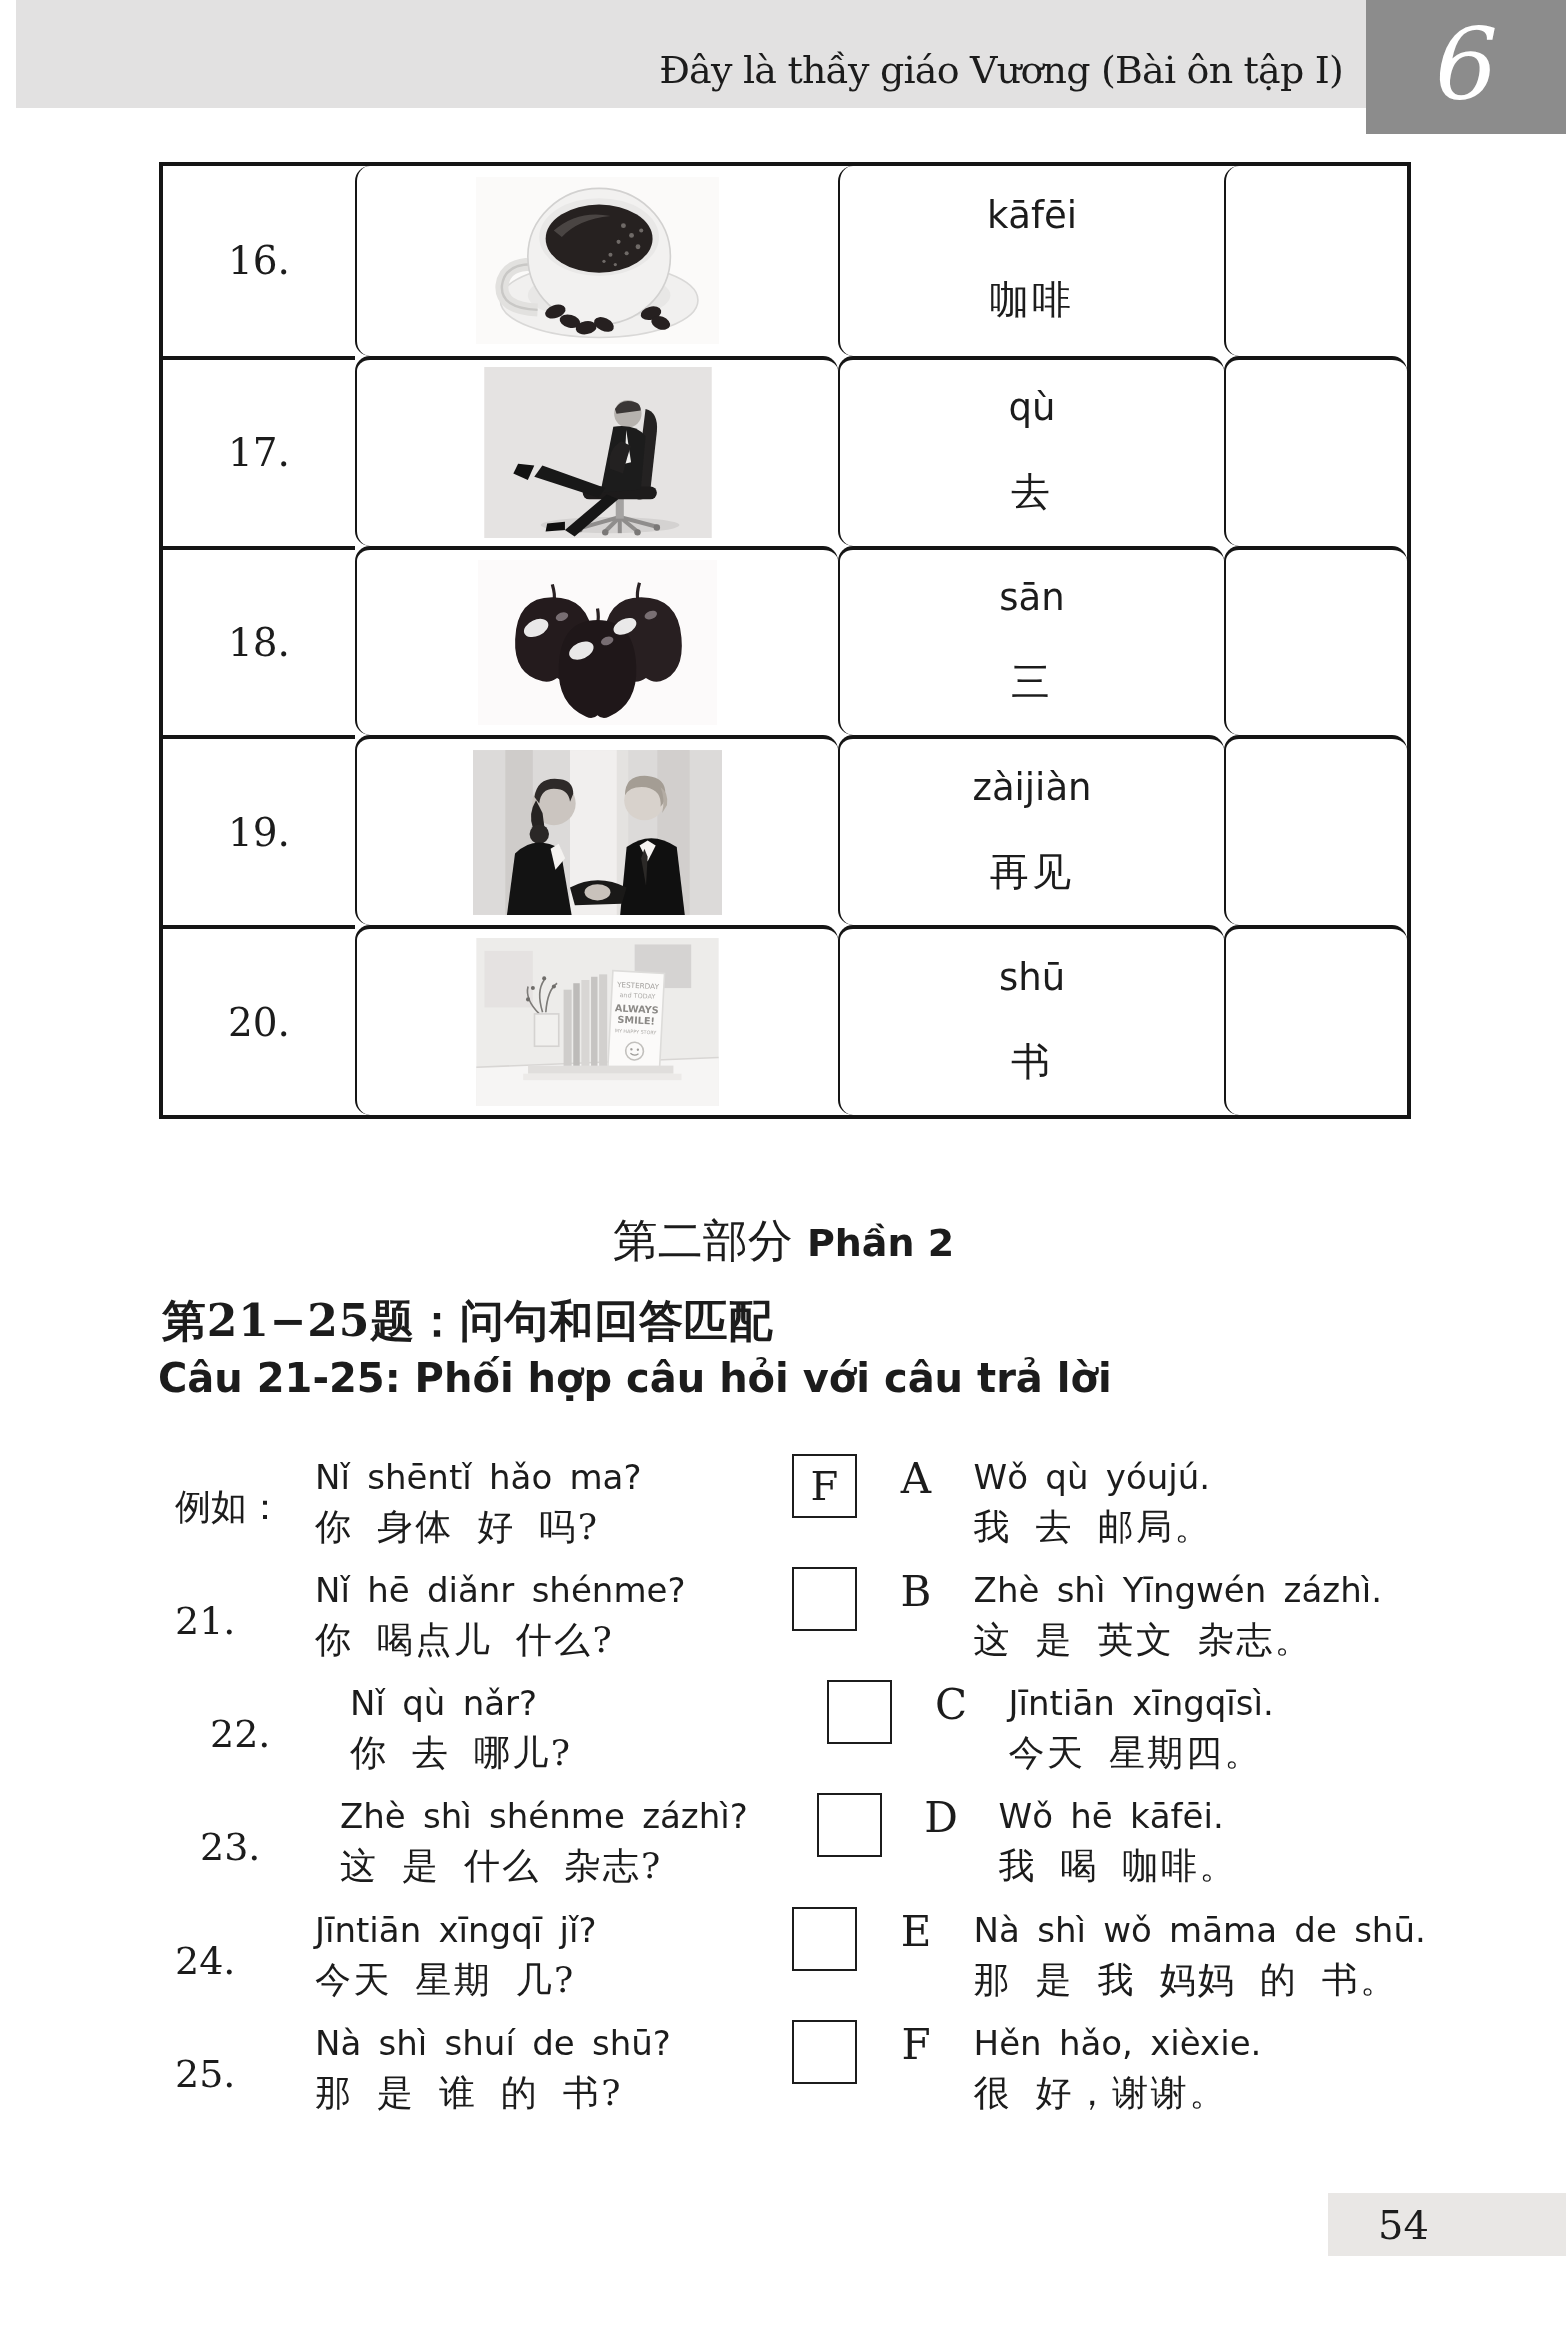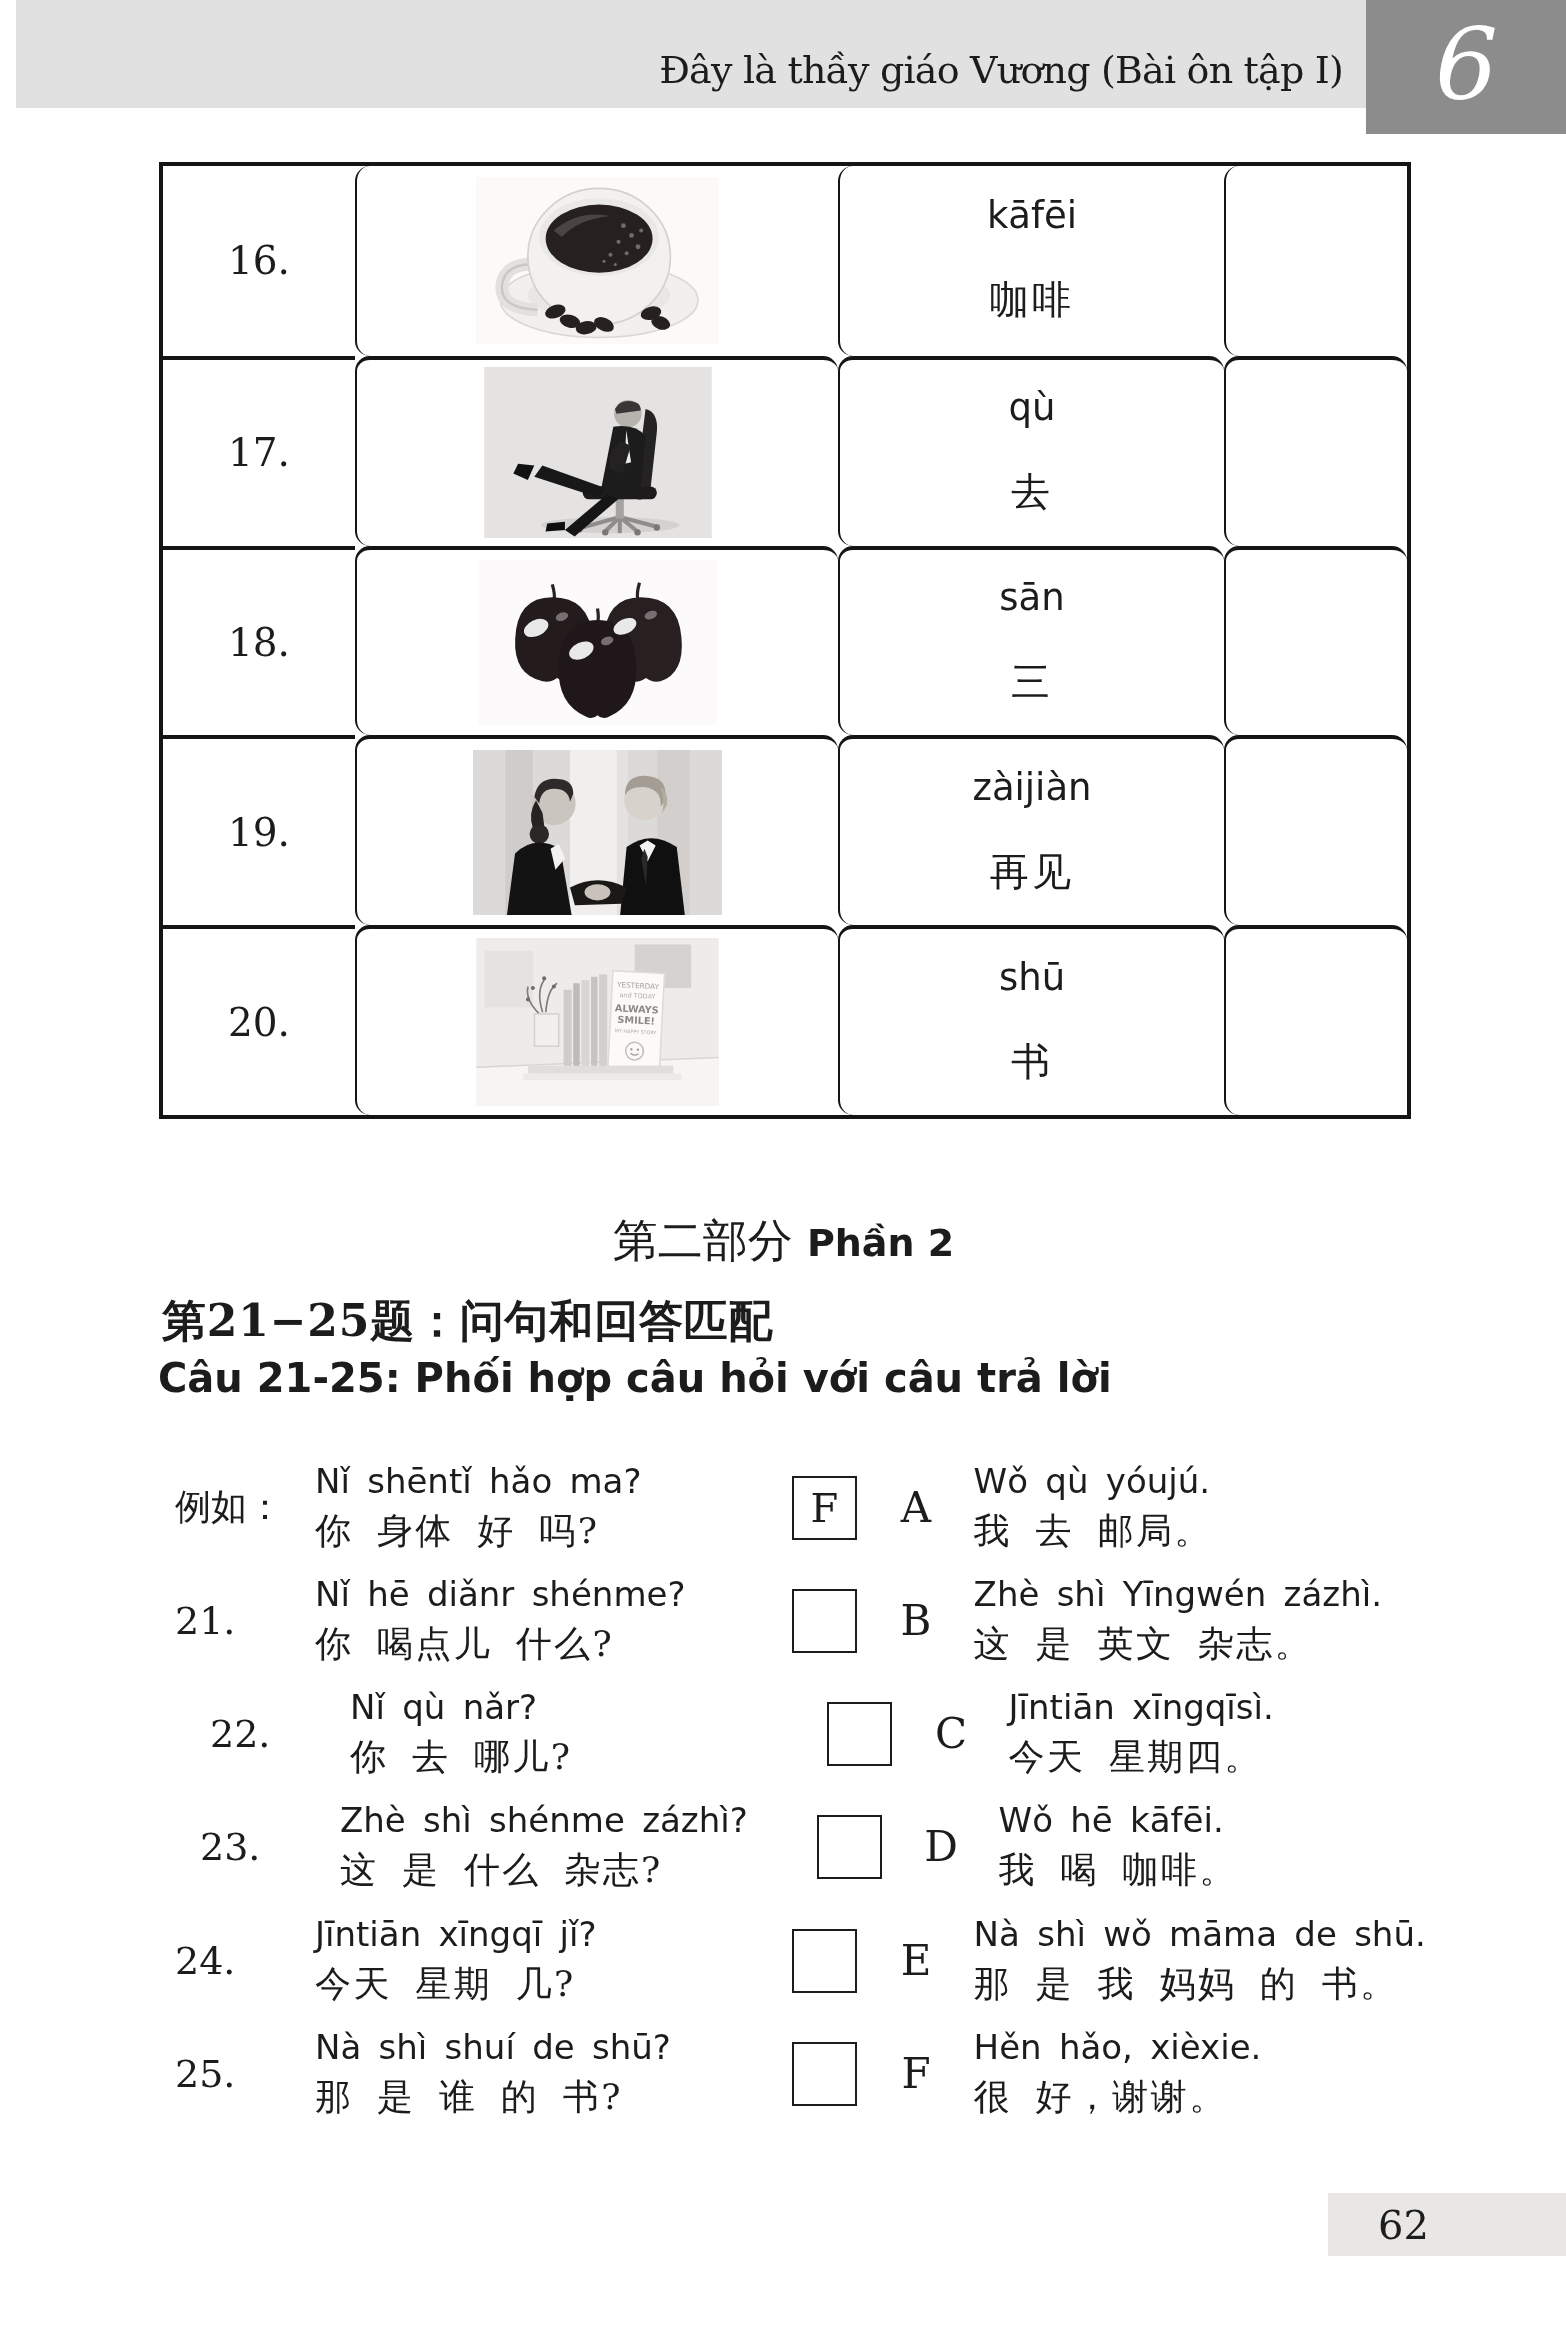--- a/index.html
+++ b/index.html
@@ -34,21 +34,21 @@
   .vt-hanzi{font-size:39px;letter-spacing:3.2px;margin-top:12px;}
   .vt-photo{display:block;}
   
   .section-title{position:absolute;left:0;top:1211px;width:1567px;text-align:center;white-space:nowrap;}
   .st-zh{font-size:45px;font-weight:normal;}
   .st-vi{font-size:38px;font-weight:bold;font-family:"DejaVu Sans","Liberation Sans",sans-serif;margin-left:10px;}
   .instr-zh{position:absolute;left:162px;top:1292px;font-size:44px;font-weight:bold;letter-spacing:0.8px;}
   .instr-vi{position:absolute;left:158px;top:1355px;font-size:40px;font-weight:bold;
             font-family:"DejaVu Sans","Liberation Sans",sans-serif;}
   
-  .m-row{position:absolute;left:175px;width:1261px;height:107px;display:flex;align-items:center;}
+  .m-row{position:absolute;left:175px;width:1261px;height:107px;display:flex;align-items:flex-start;}
   .m-label{width:140px;flex:none;font-size:38px;align-self:center;}
   .m-q{width:453px;flex:none;}
   .m-boxcol{width:113px;flex:none;display:flex;justify-content:center;}
   .answer-box{
     width:61px;height:60px;border:2.4px solid #1c1c1c;background:#ffffff;
     display:flex;align-items:center;justify-content:center;font-size:40px;
   }
   .m-lettercol{width:70px;flex:none;text-align:center;font-size:42px;}
   .m-a{flex:1;padding-left:22.6px;}
   .line-pinyin{font-family:"DejaVu Sans","Liberation Sans",sans-serif;font-size:34px;line-height:47px;word-spacing:6.5px;white-space:nowrap;}
@@ -366,15 +366,15 @@
       <div class="answer-box"></div>
     </div>
   <div class="m-lettercol">F</div>
   <div class="m-a">
     <div class="line-pinyin">Hěn hǎo, xièxie.</div>
     <div class="line-hanzi">很 好，谢谢。</div>
   </div>
 </div>
 
 <div class="footer-band">
-  <span>62</span>
+  <span>54</span>
 </div>
 
 
 </body></html>

